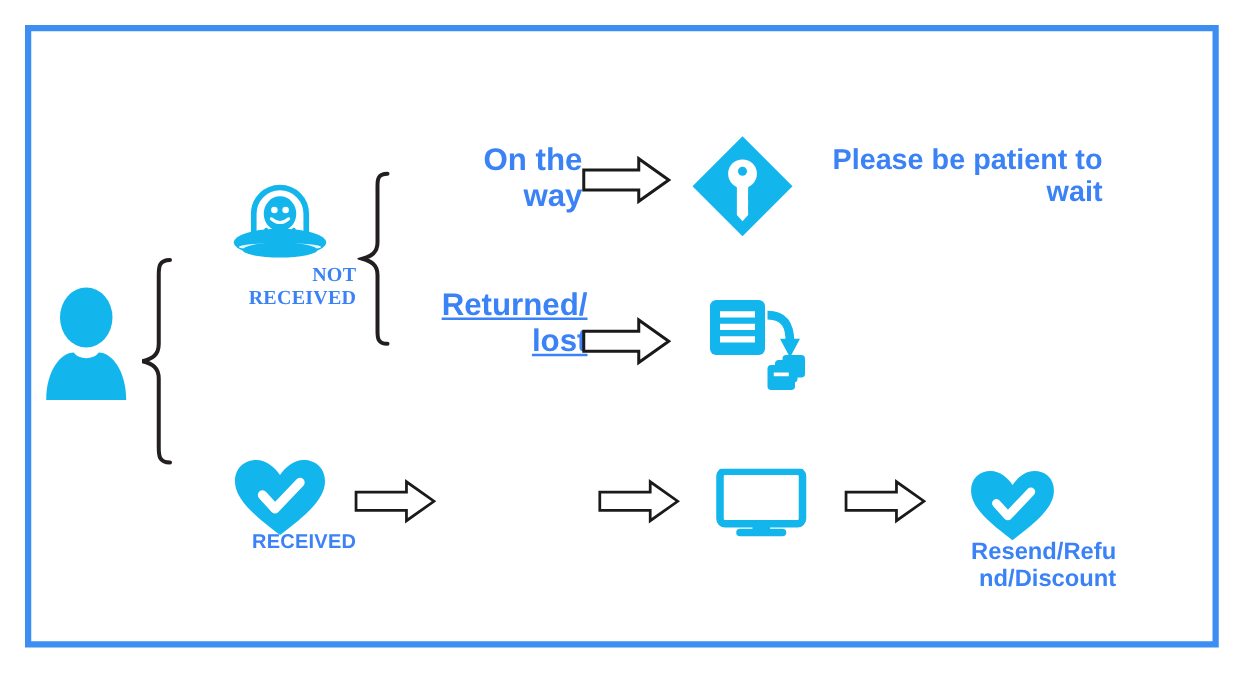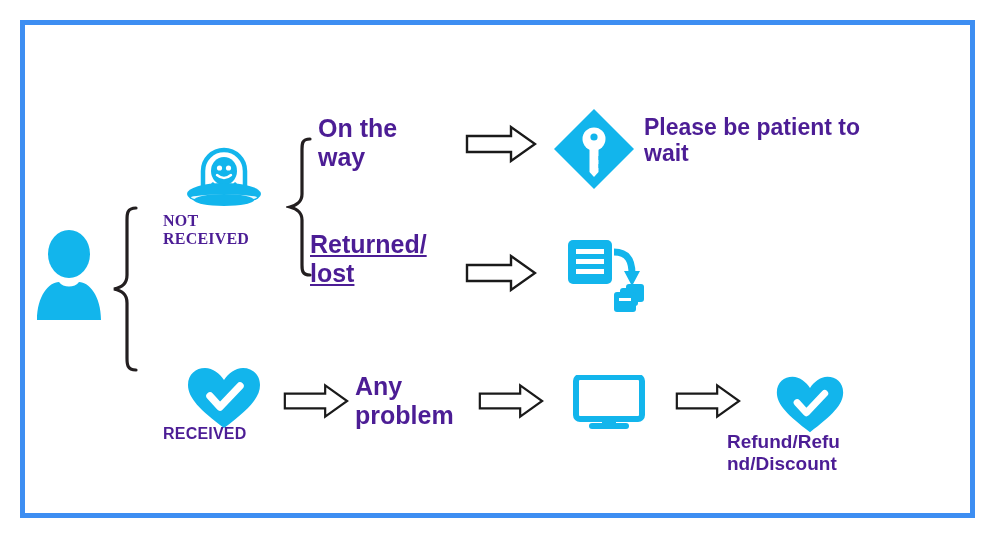--- a/index.html
+++ b/index.html
@@ -32,22 +32,22 @@
   }
 
   
   .node { position: absolute; }
 
   .icon-svg { display: block; }
 
   
   .lbl {
     position: absolute;
-    text-align: left;
-    color: #4c1d95;
+    text-align: right;
+    color: #3b82f6;
     font-weight: bold;
     line-height: 1.15;
     white-space: pre-line;
   }
   .lbl-cap {       
     font-size: 16px;
     letter-spacing: 0.2px;
   }
   .lbl-branch {    
     font-size: 25px;
@@ -123,21 +123,21 @@
     <svg class="icon-svg" width="86" height="86" viewBox="0 0 86 86">
       <path d="M43 3 L83 43 L43 83 L3 43 Z" fill="#12b5ec"></path>
       <circle cx="43" cy="33" r="11.5" fill="#ffffff"></circle>
       <circle cx="43" cy="31" r="3.6" fill="#12b5ec"></circle>
       <path d="M38.5 41 L47.5 41 L47.5 66 L43 71 L38.5 66 Z" fill="#ffffff"></path>
       <rect x="47.5" y="50" width="6" height="4" fill="#12b5ec"></rect>
       <rect x="47.5" y="58" width="6" height="4" fill="#12b5ec"></rect>
     </svg>
   </div>
 
-  <div class="lbl lbl-out-lg" style="left:644px; top:114px; width:270px;">Please be patient to
+  <div class="lbl lbl-out-lg" style="left:612px; top:114px; width:270px;">Please be patient to
 wait</div>
 
   <div class="lbl lbl-branch" style="left:310px; top:230px; width:160px;text-decoration:underline;">Returned/
 lost</div>
 
   <div class="node" style="left:465px; top:253px;">
     <svg class="icon-svg" width="72" height="40" viewBox="0 0 72 40">
       <path d="M2 12 L46 12 L46 3 L70 20 L46 37 L46 28 L2 28 Z" fill="#ffffff" stroke="#1a1a1a" stroke-width="2.4" stroke-linejoin="miter"></path>
     </svg>
   </div>
@@ -166,22 +166,20 @@
     </svg>
   </div>
   <div class="lbl lbl-cap" style="left:163px; top:425px; width:122px;">RECEIVED</div>
 
   <div class="node" style="left:283px; top:382px;">
     <svg class="icon-svg" width="66" height="38" viewBox="0 0 72 40">
       <path d="M2 12 L46 12 L46 3 L70 20 L46 37 L46 28 L2 28 Z" fill="#ffffff" stroke="#1a1a1a" stroke-width="2.4" stroke-linejoin="miter"></path>
     </svg>
   </div>
 
-  <div class="lbl lbl-branch" style="left:355px; top:372px; width:125px;">Any
-problem</div>
 
   <div class="node" style="left:478px; top:382px;">
     <svg class="icon-svg" width="66" height="38" viewBox="0 0 72 40">
       <path d="M2 12 L46 12 L46 3 L70 20 L46 37 L46 28 L2 28 Z" fill="#ffffff" stroke="#1a1a1a" stroke-width="2.4" stroke-linejoin="miter"></path>
     </svg>
   </div>
 
   <div class="node" style="left:571px; top:375px;">
     <svg class="icon-svg" width="76" height="56" viewBox="0 0 76 56">
       <rect x="5" y="2" width="66" height="42" rx="4" fill="none" stroke="#12b5ec" stroke-width="6"></rect>
@@ -197,15 +195,15 @@
     </svg>
   </div>
 
   <div class="node" style="left:775px; top:375px;">
     <svg class="icon-svg" width="70" height="59" viewBox="0 0 76 64">
       <path d="M38 62 C14 44 2 32 2 19 C2 8 10 2 19 2 C27 2 34 8 38 14 C42 8 49 2 57 2 C66 2 74 8 74 19 C74 32 62 44 38 62 Z" fill="#12b5ec"></path>
       <path d="M24 30 L34 41 L54 20" fill="none" stroke="#ffffff" stroke-width="7.5" stroke-linecap="round" stroke-linejoin="round"></path>
     </svg>
   </div>
 
-  <div class="lbl lbl-out-sm" style="left:727px; top:431px; width:166px;">Refund/Refu
+  <div class="lbl lbl-out-sm" style="left:727px; top:431px; width:166px;">Resend/Refu
 nd/Discount</div>
 </div>
 
 </body></html>

